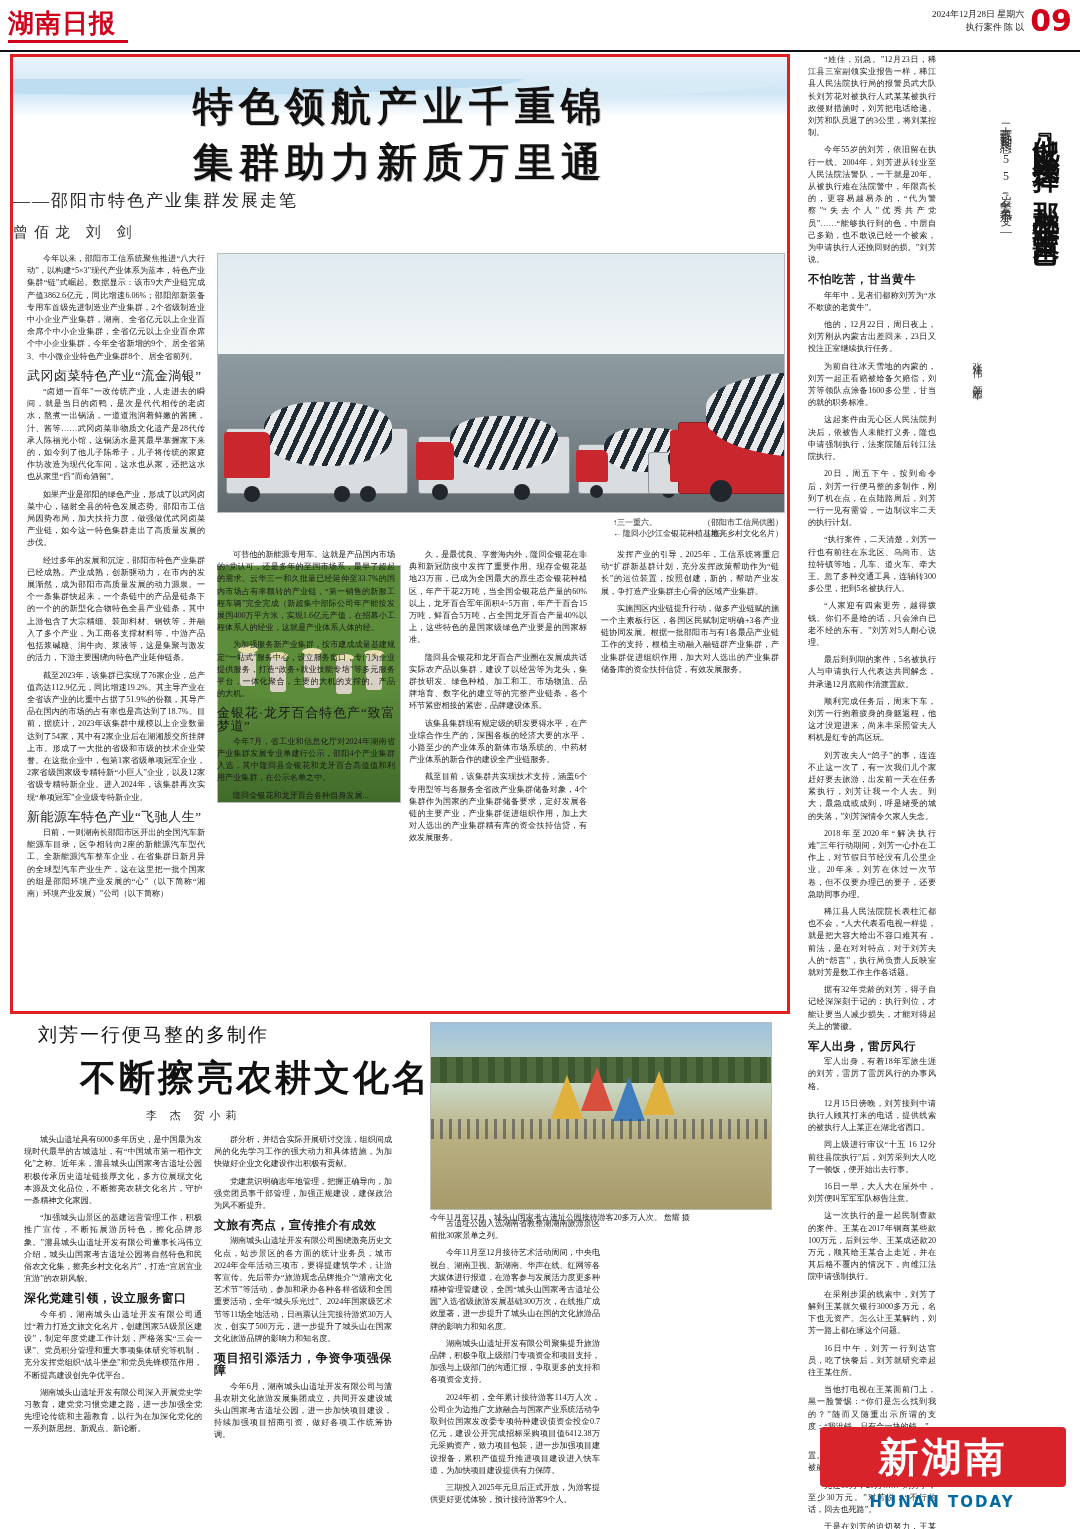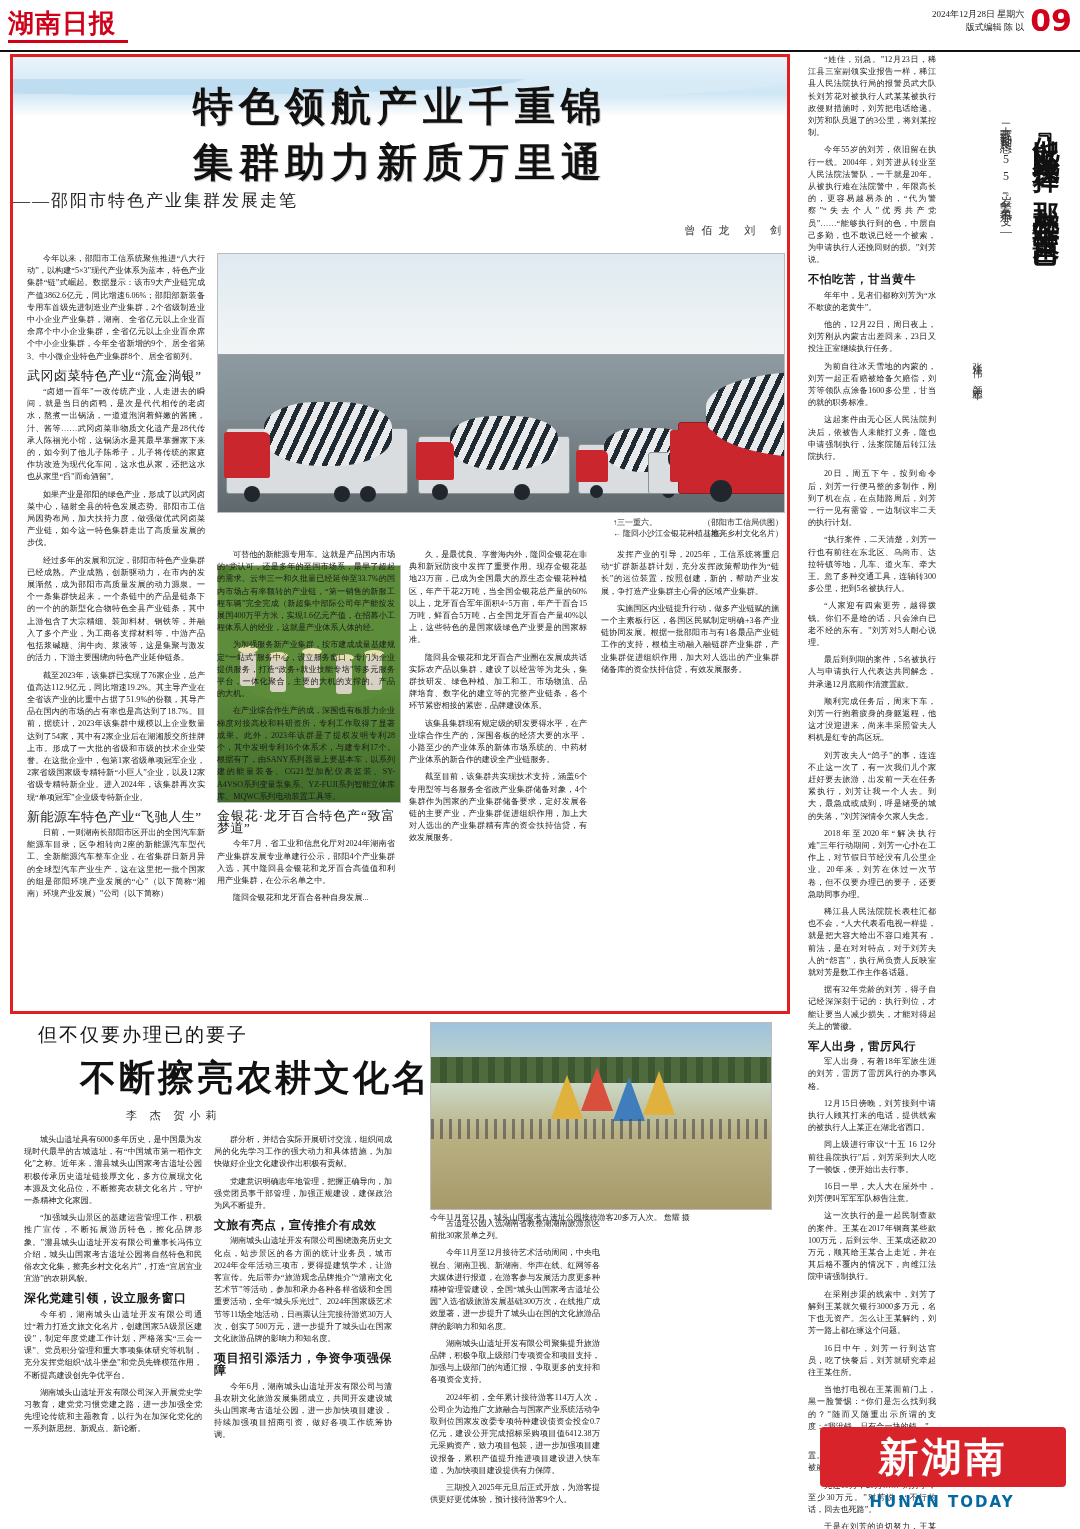--- a/index.html
+++ b/index.html
@@ -60,22 +60,22 @@
   .f-title2{
     position:absolute;left:0;right:0;top:78px;text-align:center;
     font-size:40px;font-weight:bold;letter-spacing:6px;color:#111;
     text-shadow:1px 1px 0 #ccc;
   }
   .f-sub{
     position:absolute;left:0;right:0;top:132px;
     font-size:17px;letter-spacing:2px;color:#222;
   }
   .f-by{
-    position:absolute;left:0;right:0;top:166px;text-align:right;
-    font-size:11px;letter-spacing:6px;color:#333;
+    position:absolute;left:0;right:0;top:166px;text-align:left;
+    font-size:15px;letter-spacing:6px;color:#333;
   }
 
   
   .fcol{position:absolute;top:196px;width:178px;font-size:8.1px;line-height:12.2px;text-align:justify;color:#1a1a1a;}
   .fcol p{margin:0 0 5px 0;text-indent:16px;}
   .fcol h4{margin:7px 0 4px 0;font-size:13px;letter-spacing:.5px;font-weight:normal;}
   #fc1{left:14px;}
   #fc2{left:204px;top:492px;}
   #fc3{left:396px;top:492px;}
   #fc4{left:588px;top:492px;}
@@ -131,21 +131,21 @@
   }
   .rcol{position:absolute;width:128px;font-size:8.1px;line-height:12.2px;text-align:justify;color:#1a1a1a;}
   .rcol p{margin:0 0 5px 0;text-indent:16px;}
   .rcol h4{margin:7px 0 4px 0;font-size:11.5px;font-weight:bold;letter-spacing:.5px;}
   #rc1{left:8px;top:0px;}
 
   
   .bottom{position:absolute;left:10px;top:1022px;width:780px;height:500px;}
   .b-kicker{position:absolute;left:28px;top:0px;font-size:19px;letter-spacing:2px;color:#111;}
   .b-title{position:absolute;left:70px;top:32px;font-size:36px;font-weight:bold;letter-spacing:3px;color:#111;}
-  .b-by{position:absolute;left:116px;top:86px;font-size:11px;letter-spacing:5px;color:#333;}
+  .b-by{position:absolute;left:136px;top:86px;font-size:11px;letter-spacing:5px;color:#333;}
   .bcol{position:absolute;width:178px;font-size:8.1px;line-height:12.2px;text-align:justify;color:#1a1a1a;}
   .bcol p{margin:0 0 5px 0;text-indent:16px;}
   .bcol h4{margin:7px 0 4px 0;font-size:12px;font-weight:bold;letter-spacing:.5px;}
   #bc1{left:14px;top:112px;}
   #bc2{left:204px;top:112px;}
   #bc3b{left:430px;top:1218px;width:170px;}
   #bc4b{left:610px;top:1218px;width:170px;}
 
   
   .brand{
@@ -164,21 +164,21 @@
   }
 </style>
 </head>
 <body>
 
 <div class="masthead">
   <div class="logo">湖南日报</div>
   <div class="mast-right">
     <div class="mast-date">
       <div>2024年12月28日   星期六</div>
-      <div>版式编辑  陈 以</div>
+      <div>执行案件  陈 以</div>
     </div>
     <div class="mast-page">09</div>
   </div>
 </div>
 
 <div class="feature">
   <div class="wave"></div>
   <div class="f-title">特色领航产业千重锦</div>
   <div class="f-title2">集群助力新质万里通</div>
   <div class="f-sub">——邵阳市特色产业集群发展走笔</div>
@@ -244,21 +244,20 @@
       <p>“卤翅一百年”一改传统产业，人走进去的瞬间，就是当日的卤鸭，是次是代代相传的老卤水，熬煮一出锅汤，一道道泡润着鲜嫩的酱腌，汁、酱等……武冈卤菜非物质文化遗产是28代传承人陈福光小馆，这锅汤水是其最早掌握家下来的，如今到了他儿子陈希子，儿子将传统的家庭作坊改造为现代化车间，这水也从家，还把这水也从家里“舀”而命酒留”。</p>
       <p>如果产业是邵阳的绿色产业，形成了以武冈卤菜中心，辐射全县的特色发展态势。邵阳市工信局因势布局，加大扶持力度，做强做优武冈卤菜产业链，如今这一特色集群走出了高质量发展的步伐。</p>
       <p>经过多年的发展和沉淀，邵阳市特色产业集群已经成熟。产业成熟，创新驱动力，在市内的发展渐然，成为邵阳市高质量发展的动力源泉。一个一条集群快起来，一个条链中的产品是链条下的一个的的新型化合物特色全县产业链条，其中上游包含了大宗精细、装卸料材、钢铁等，并融入了多个产业，为工商各支撑材料等，中游产品包括浆碱糖、润牛肉、浆液等，这是集聚与激发的活力，下游主要围绕向特色产业延伸链条。</p>
       <p>截至2023年，该集群已实现了76家企业，总产值高达112.9亿元，同比增速19.2%。其主导产业在全省该产业的比重中占据了51.9%的份额，其导产品在国内的市场的占有率也是高达到了18.7%。目前，据统计，2023年该集群中规模以上企业数量达到了54家，其中有2家企业后在湖湘股交所挂牌上市。形成了一大批的省级和市级的技术企业荣誉。在这批企业中，包第1家省级单项冠军企业，2家省级国家级专精特新“小巨人”企业，以及12家省级专精特新企业。进入2024年，该集群再次实现“单项冠军”企业级专特新企业。</p>
       <h4>新能源车特色产业“飞驰人生”</h4>
       <p>日前，一则湖南长邵阳市区开出的全国汽车新能源车目录，区争相转向2座的新能源汽车型代工、全新能源汽车整车企业，在省集群日新月异的全球型汽车产业生产，这在这里把一批个国家的组是邵阳环境产业发展的“心”（以下简称“湘南）环境产业发展）”公司（以下简称）</p>
     </div>
   <div class="fcol" id="fc2" style="height:460px;">
       <p>可替他的新能源专用车。这就是产品国内市场的“党认可，还是多年的至国市场系，最早了超起的需求。云华三一和久批量已经延伸至33.7%的国内市场占有率额转的产业链，“第一销售的新服工程车辆”完全完成（新超集中部际公司年产能按发展国400万平方米，实现1.6亿元产值，在招募小工程体系人的经业，这就是产业体系人体的经。</p>
       <p>为加强服务新产业集群，按市建成成量基建规定“一站式”服务中心，设立服务窗口，专门为企业提供服务，打造“政务+就业技能专培”等多元服务平台，一体化聚合，主要的大机的支撑的、产品的大机。</p>
-      <p>在产业综合作生产的成，深围也有板股力企业梯度对接高校和科研资所，专利工作取得了显著成果。此外，2023年该群是了提权发明专利28个，其中发明专利16个体系术，与建专利17个。根据有了，由SANY系列器量上要基本车，以系列建的能量装备、CG21型加配仪表监装、SY-A4VSO系列变量泵集系、YZ-FUJI系列智能立体库库、MQWC系列电动装置工具等。</p>
       <h4>金银花·龙牙百合特色产“致富梦道”</h4>
       <p>今年7月，省工业和信息化厅对2024年湖南省产业集群发展专业单建行公示，邵阳4个产业集群入选，其中隆回县金银花和龙牙百合高值值和利用产业集群，在公示名单之中。</p>
       <p>隆回金银花和龙牙百合各种自身发展...</p>
     </div>
   <div class="fcol" id="fc3" style="height:460px;">
       <p>久，是最优良、享誉海内外，隆回金银花在非典和新冠防疫中发挥了重要作用。现存金银花基地23万亩，已成为全国最大的原生态金银花种植区，年产干花2万吨，当全国金银花总产量的60%以上，龙牙百合军年面积4~5万亩，年产干百合15万吨，鲜百合5万吨，占全国龙牙百合产量40%以上，这些特色的是国家级绿色产业要是的国家标准。</p>
       <p>隆回县金银花和龙牙百合产业圈在发展成共话实际农产品以集群，建设了以经营等为龙头，集群技研发、绿色种植、加工和工、市场物流、品牌培育、数字化的建立等的完整产业链条，各个环节紧密相接的紧密，品牌建设体系。</p>
       <p>该集县集群现有规定级的研发要得水平，在产业综合作生产的，深围各板的经济大要的水平，小路至少的产业体系的新体市场系统的、中药材产业体系的新合作的建设全产业链服务。</p>
       <p>截至目前，该集群共实现技术支持，涵盖6个专用型等与各服务全省政产业集群储备对象，4个集群作为国家的产业集群储备要求，定好发展各链的主要产业，产业集群促进组织作用，加上大对人选出的产业集群精有库的资金扶持信贷，有效发展服务。</p>
     </div>
@@ -298,21 +297,21 @@
       <p>刘芳直接亮出的核军将其等置。年开没多远，王某的心理防线被崩塌，他开始“讨价还价”。</p>
       <p>先还10万，20万……“刘芳了，至少30万元。”对芳说：“不行的话，回去也死路”。</p>
       <p>于是在刘芳的迫切努力，王某和请给到处打个电话。不到40分钟，30万元打到了法院执行法院账上，并同稿具承诺，明年5月至已余款全部还清欠款。</p>
     </div>
   <div class="vsub">二十载勤勤恳恳 55岁『警』色不变——</div>
   <div class="vtitle">他以『既然选择、那就坚守』鞭策自己</div>
   <div class="vauthor">张佳伟   颜志军</div>
 </div>
 
 <div class="bottom">
-  <div class="b-kicker">但不仅要办理已的要子</div>
+  <div class="b-kicker">刘芳一行便马整的多制作</div>
   <div class="b-title">不断擦亮农耕文化名片</div>
   <div class="b-by">李  杰   贺小莉</div>
   <div class="bcol" id="bc1" style="height:390px;">
       <p>城头山遗址具有6000多年历史，是中国最为发现时代最早的古城遗址，有“中国城市第一稻作文化”之称。近年来，澧县城头山国家考古遗址公园积极传承历史遗址链接厚文化，多方位展现文化本源及文化品位，不断擦亮农耕文化名片，守护一条精神文化家园。</p>
       <p>“加强城头山景区的基建运营管理工作，积极推广宣传，不断拓展游历特色，擦化品牌形象。”澧县城头山遗址开发有限公司董事长冯伟立介绍，城头山国家考古遗址公园将自然特色和民俗农文化集，擦亮乡村文化名片”，打造“宜居宜业宜游”的农耕风貌。</p>
       <h4>深化党建引领，设立服务窗口</h4>
       <p>今年初，湖南城头山遗址开发有限公司通过“着力打造文旅文化名片，创建国家5A级景区建设”，制定年度党建工作计划，严格落实“三会一课”、党员积分管理和重大事项集体研究等机制，充分发挥党组织“战斗堡垒”和党员先锋模范作用，不断提高建设创先争优平台。</p>
       <p>湖南城头山遗址开发有限公司深入开展党史学习教育，建党党习惯党建之路，进一步加强全党先理论传统和主题教育，以行为在加深化党化的一系列新思想、新观点、新论断。</p>
     </div>
   <div class="bcol" id="bc2" style="height:390px;">

